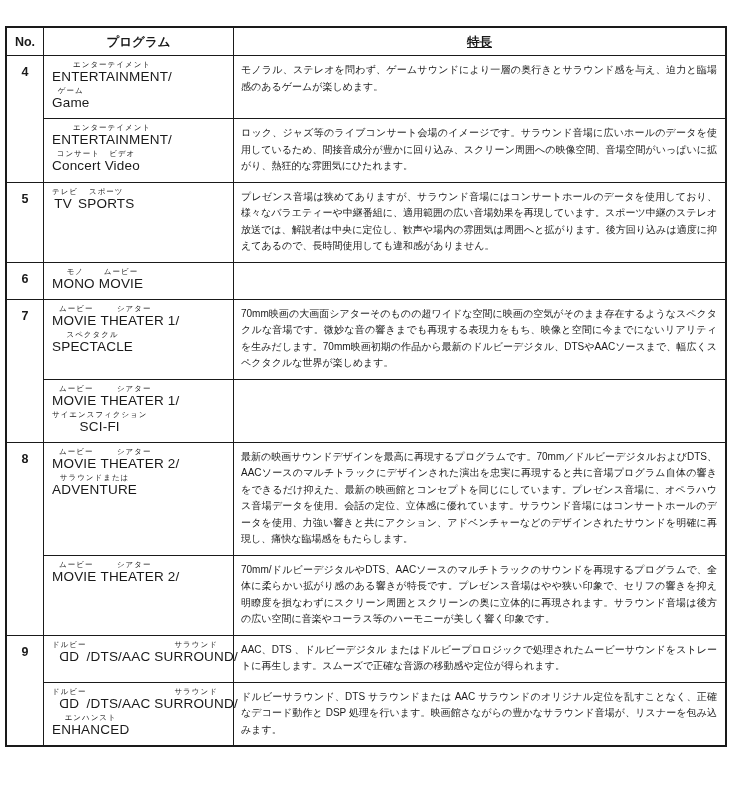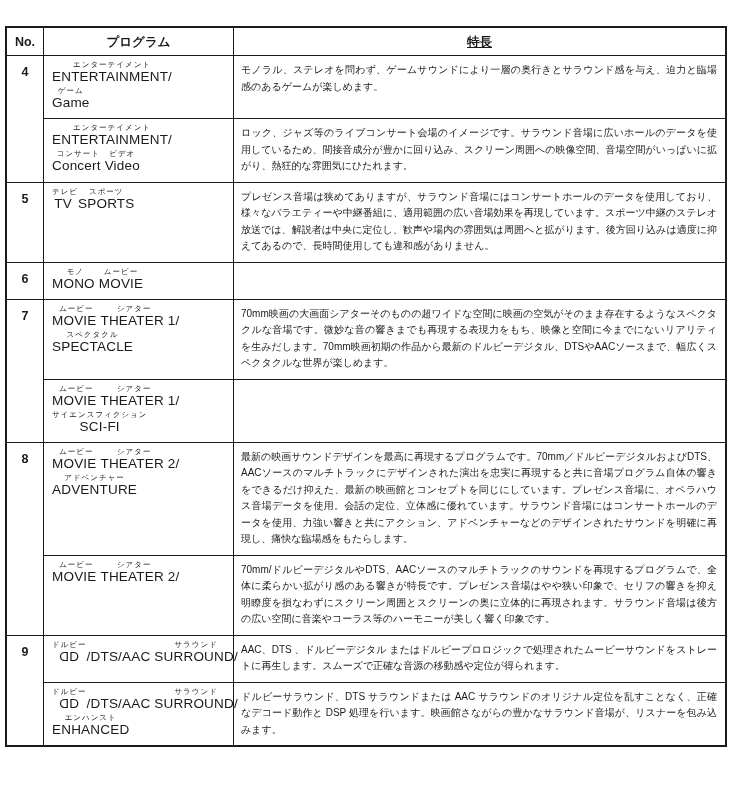--- a/index.html
+++ b/index.html
@@ -148,21 +148,21 @@
               </div>
             </div>
           </div>
         </div>
         <div class="group">
           <div class="no-cell">8</div>
           <div class="subrows">
             <div class="subrow">
               <div class="prog-cell">
                 <div class="name-line"><span class="seg"><span class="rt">ムービー</span><span class="rb">MOVIE </span></span><span class="seg"><span class="rt">シアター</span><span class="rb">THEATER </span></span><span class="seg"><span class="rb">2/</span></span></div>
-                <div class="name-line"><span class="seg"><span class="rt">アドベンチャー</span><span class="rb">ADVENTURE</span></span></div>
+                <div class="name-line"><span class="seg"><span class="rt">サラウンドまたは</span><span class="rb">ADVENTURE</span></span></div>
               </div>
               <div class="desc-cell">最新の映画サウンドデザインを最高に再現するプログラムです。70mm／ドルビーデジタルおよびDTS、AACソースのマルチトラックにデザインされた演出を忠実に再現すると共に音場プログラム自体の響きをできるだけ抑えた、最新の映画館とコンセプトを同じにしています。プレゼンス音場に、オペラハウス音場データを使用。会話の定位、立体感に優れています。サラウンド音場にはコンサートホールのデータを使用、力強い響きと共にアクション、アドベンチャーなどのデザインされたサウンドを明確に再現し、痛快な臨場感をもたらします。</div>
             </div>
             <div class="subrow">
               <div class="prog-cell">
                 <div class="name-line"><span class="seg"><span class="rt">ムービー</span><span class="rb">MOVIE </span></span><span class="seg"><span class="rt">シアター</span><span class="rb">THEATER </span></span><span class="seg"><span class="rb">2/</span></span></div>
               </div>
               <div class="desc-cell">70mm/ドルビーデジタルやDTS、AACソースのマルチトラックのサウンドを再現するプログラムで、全体に柔らかい拡がり感のある響きが特長です。プレゼンス音場はやや狭い印象で、セリフの響きを抑え明瞭度を損なわずにスクリーン周囲とスクリーンの奥に立体的に再現されます。サラウンド音場は後方の広い空間に音楽やコーラス等のハーモニーが美しく響く印象です。</div>
             </div>
           </div>

